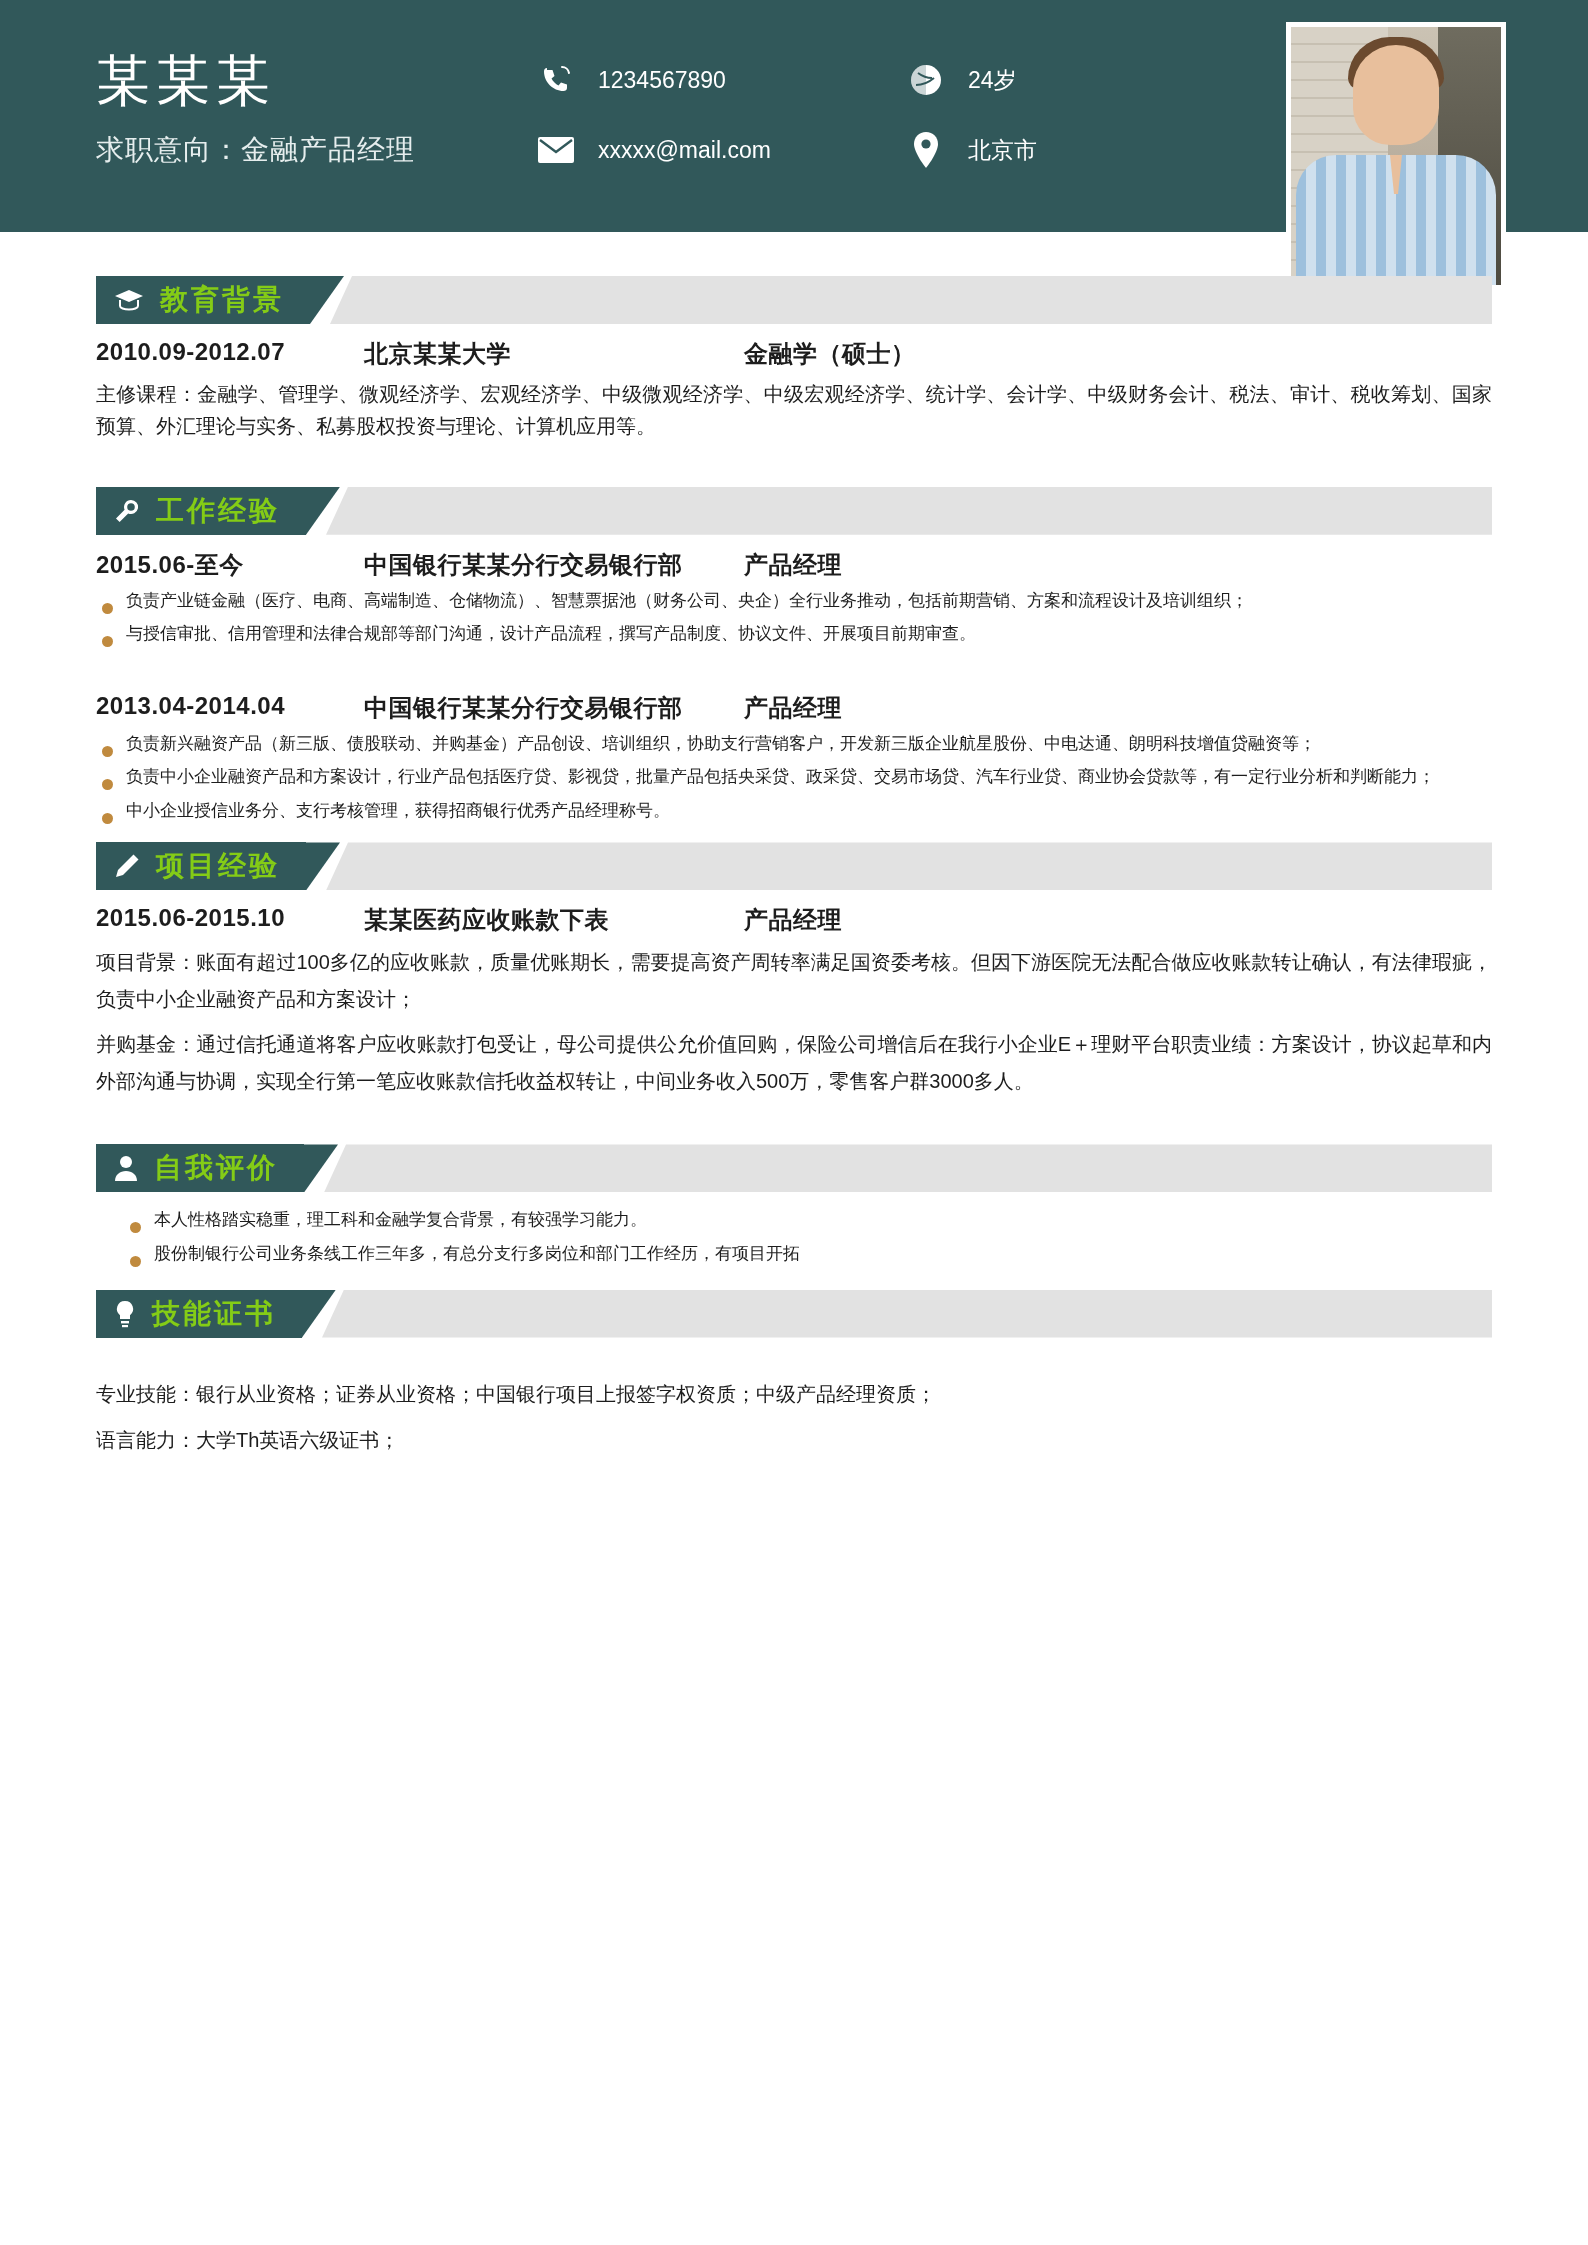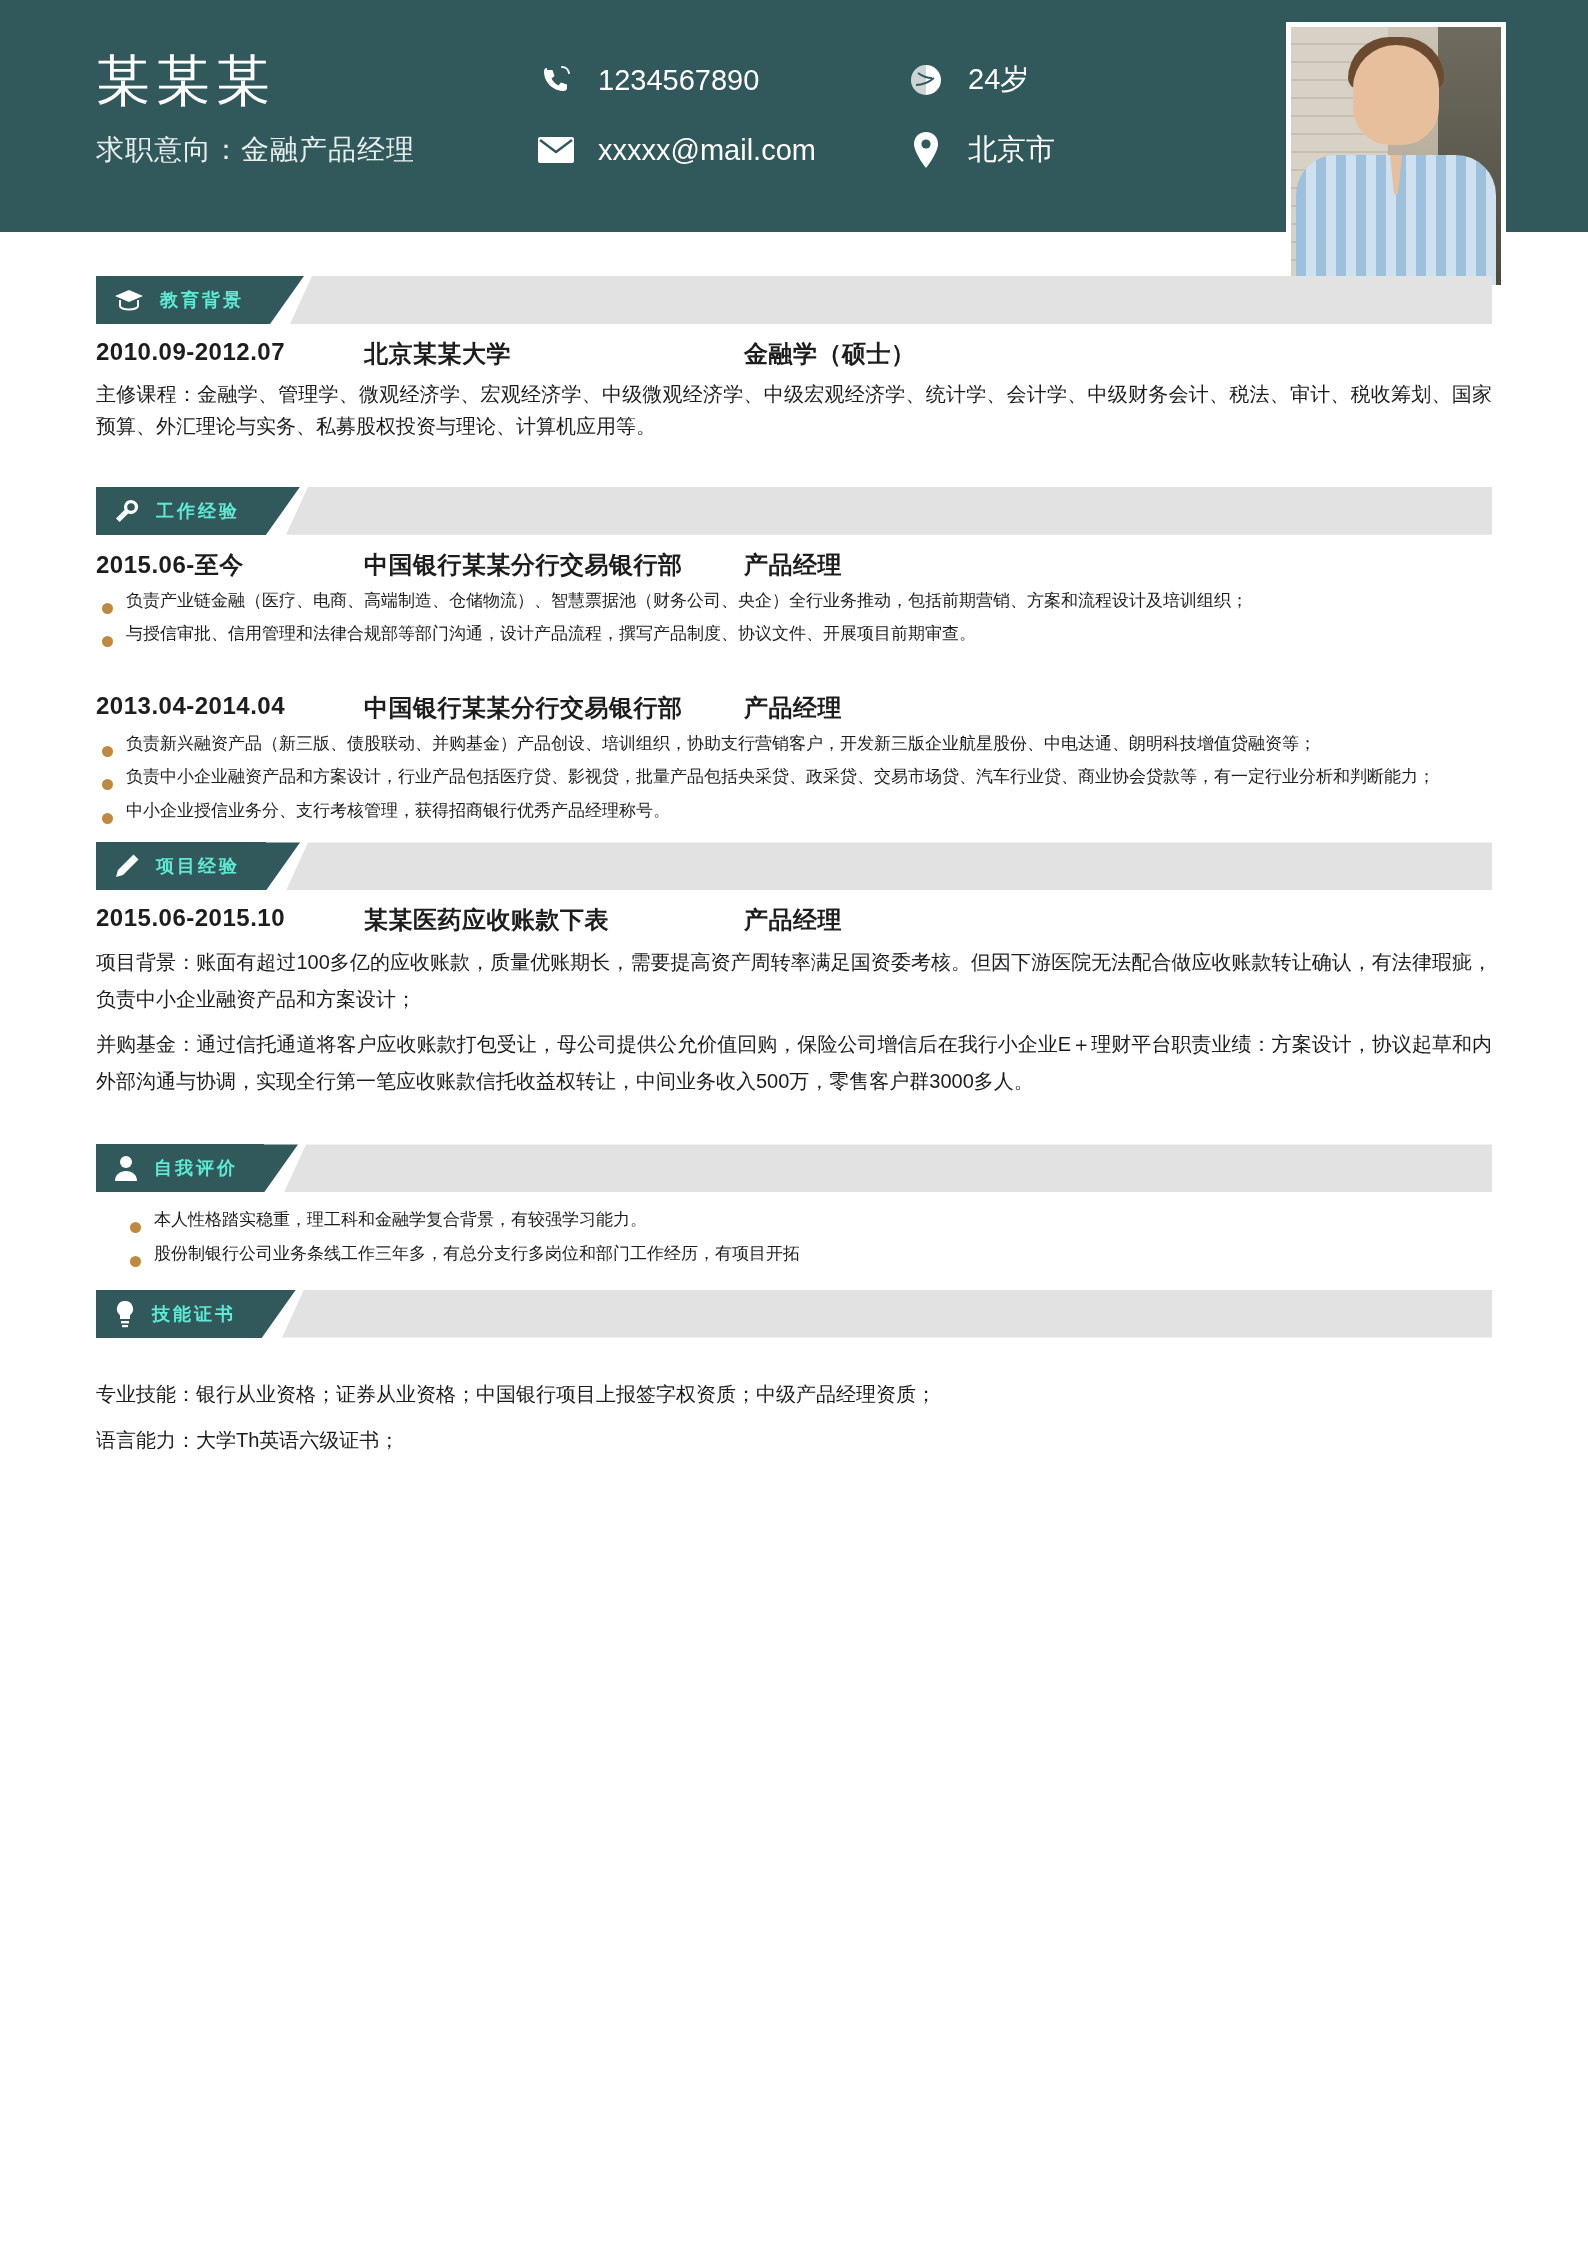--- a/index.html
+++ b/index.html
@@ -55,21 +55,21 @@
     position: absolute;
     left: 810px;
     top: 22px;
     width: 300px;
   }
   .contact-row {
     display: flex;
     align-items: center;
     margin-bottom: 30px;
     color: #ffffff;
-    font-size: 29px;
+    font-size: 23px;
   }
   .contact-row .ico {
     width: 40px;
     height: 40px;
     margin-right: 22px;
     display: flex;
     align-items: center;
     justify-content: center;
     flex: 0 0 auto;
   }
@@ -137,25 +137,25 @@
   .sec-head {
     position: relative;
     height: 48px;
     margin-top: 44px;
     margin-bottom: 14px;
     display: flex;
     align-items: stretch;
   }
   .sec-head .tab {
     background: #31585a;
-    color: #5eead4;
+    color: #84cc16;
     display: flex;
     align-items: center;
     padding: 0 26px 0 18px;
-    font-size: 18px;
+    font-size: 28px;
     font-weight: bold;
     letter-spacing: 3px;
     position: relative;
     z-index: 2;
   }
   .sec-head .tab .sico {
     margin-right: 16px;
     display: flex;
     align-items: center;
   }

